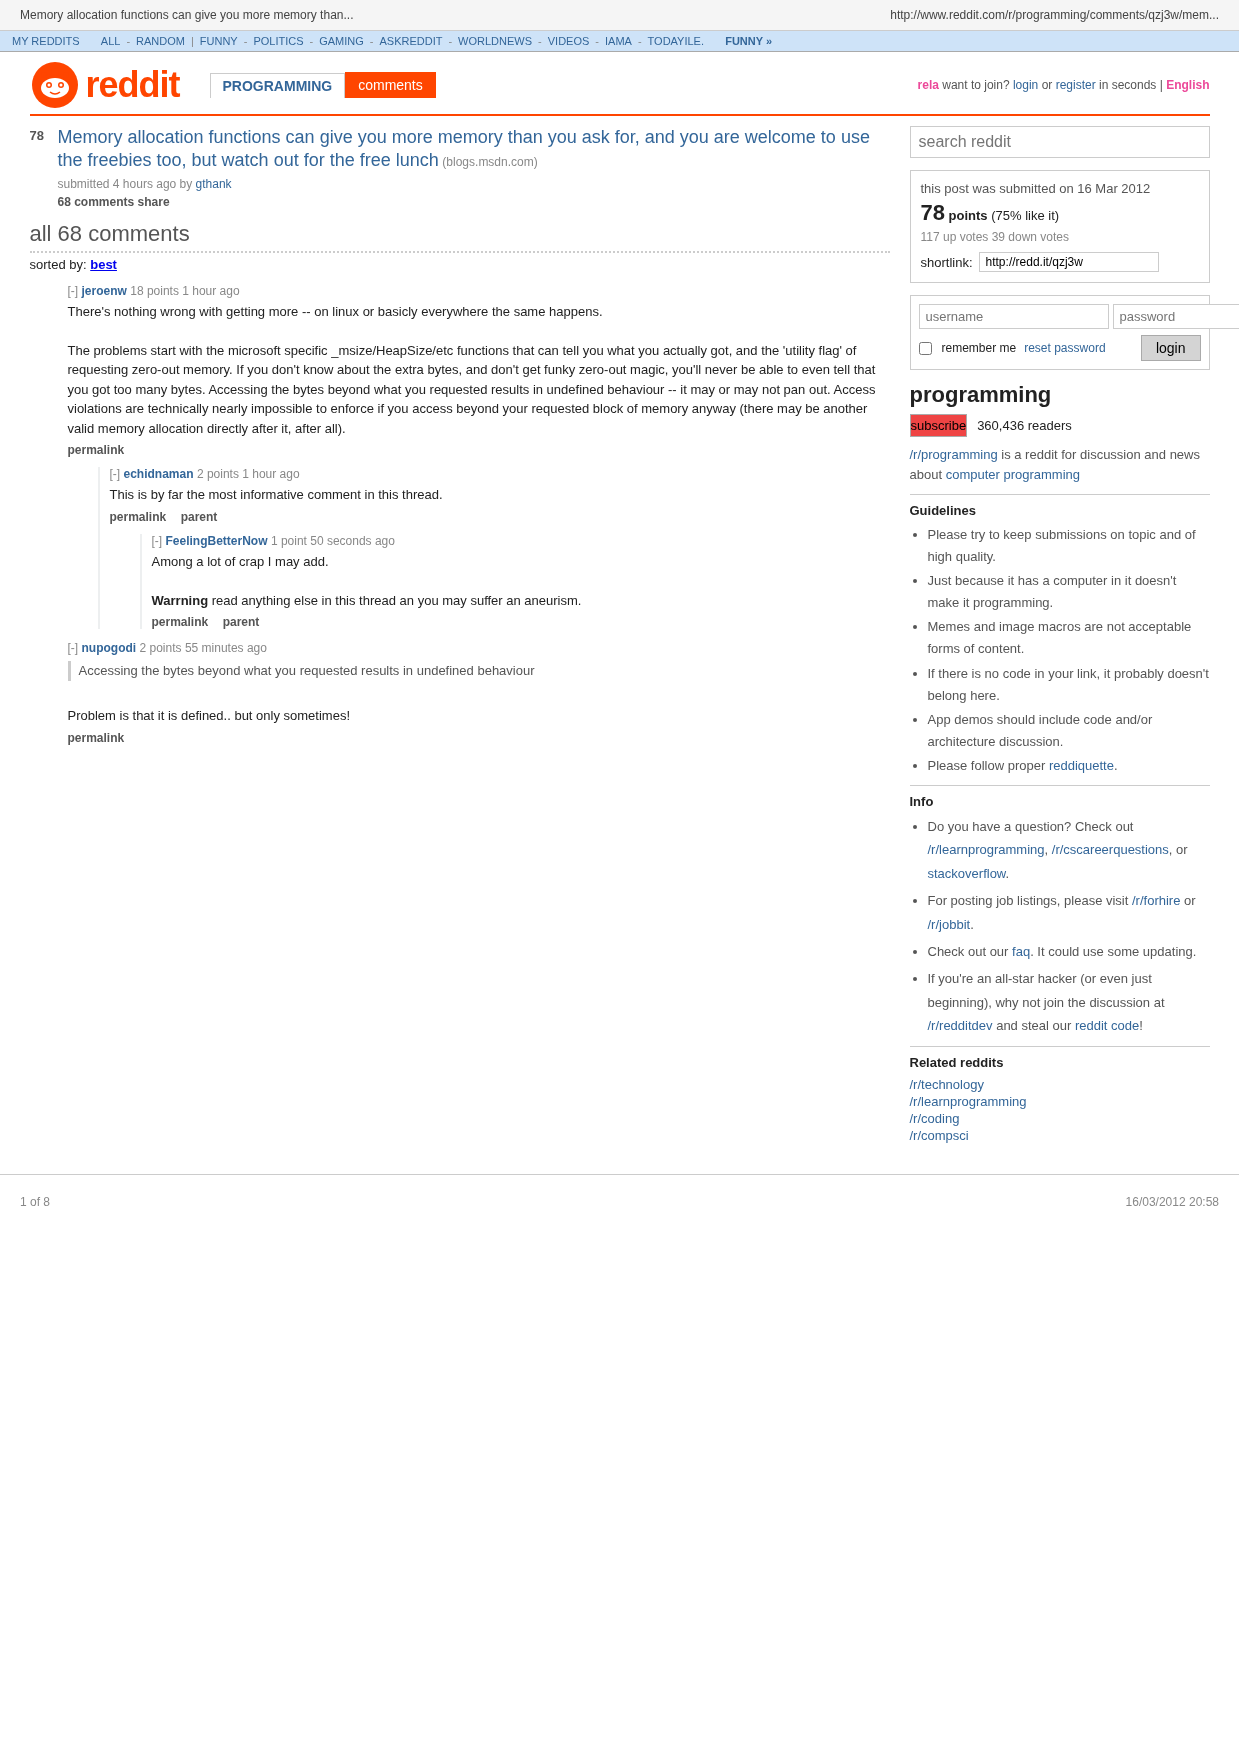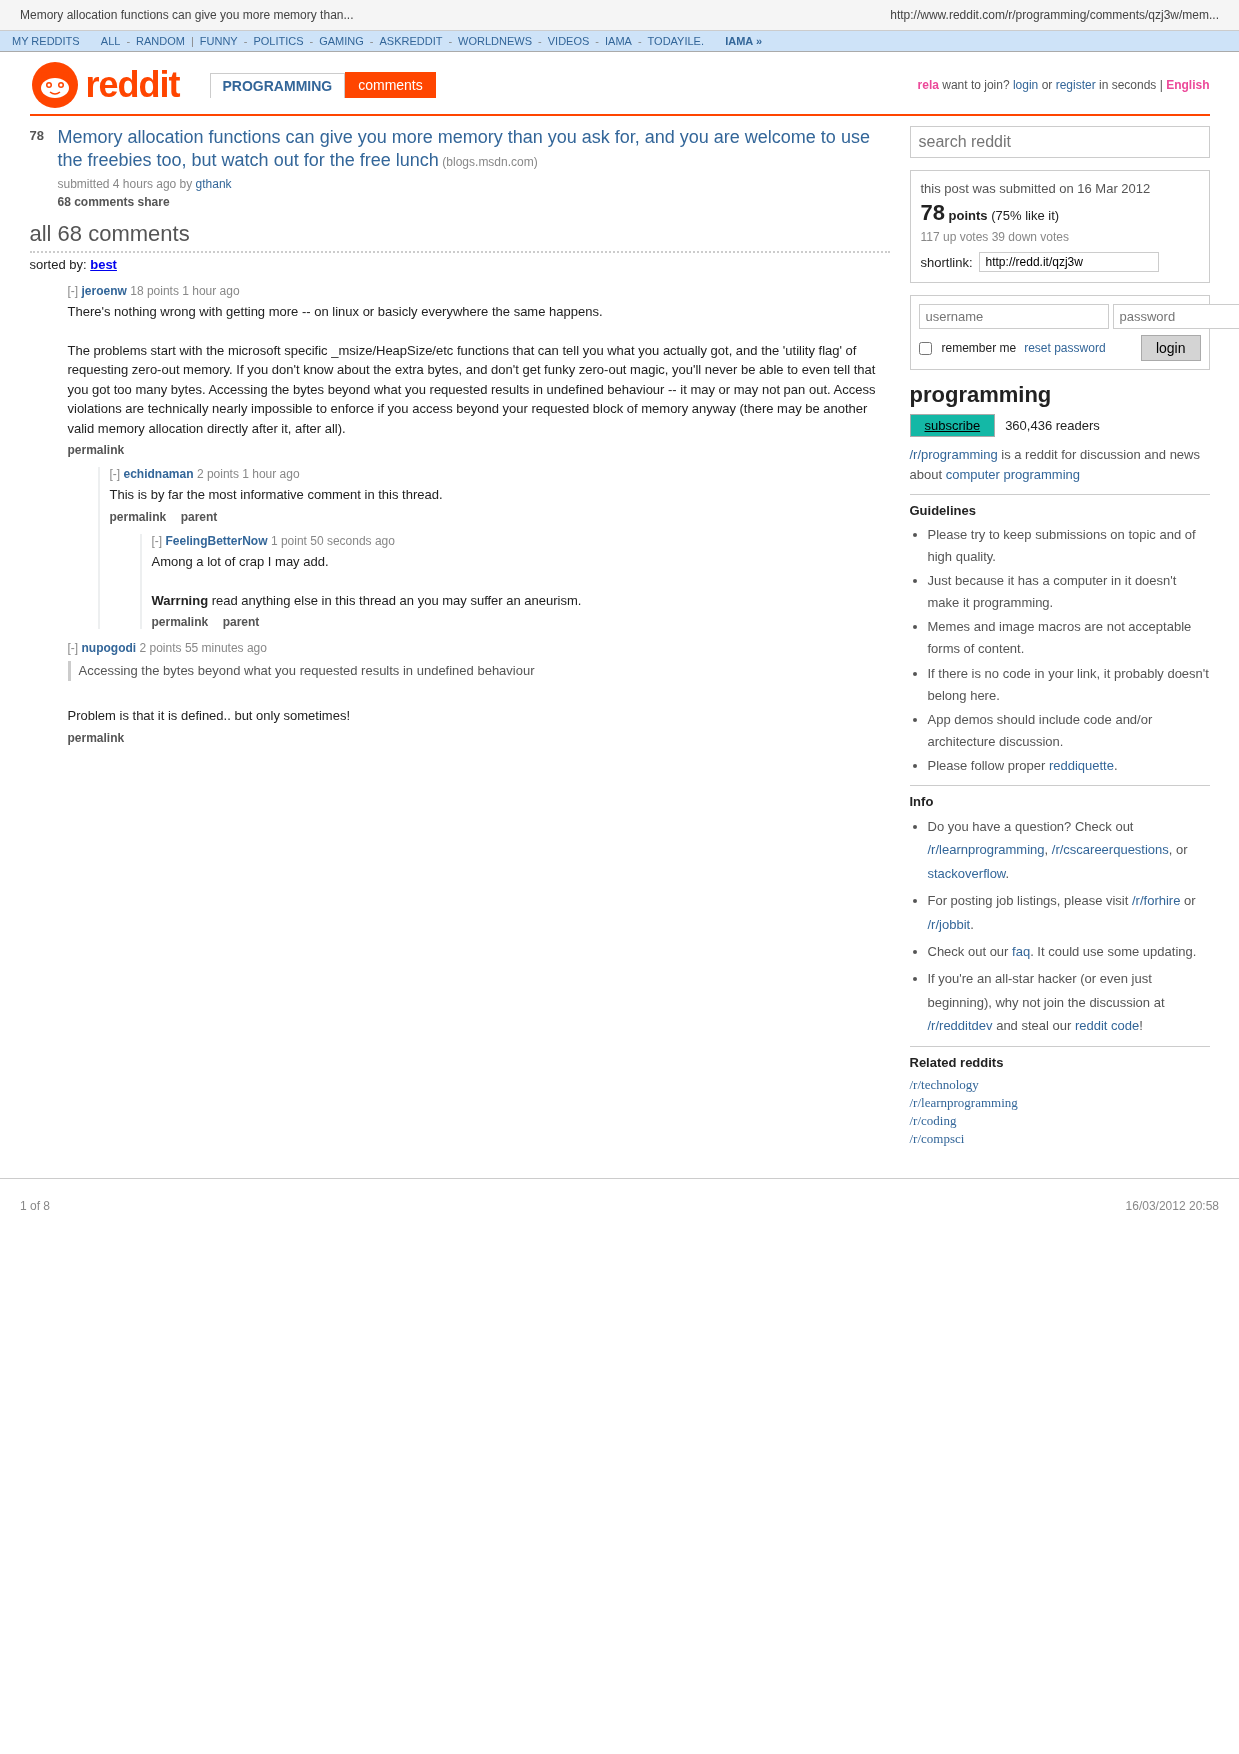--- a/index.html
+++ b/index.html
@@ -75,33 +75,33 @@
     .login-inputs input { flex: 1; padding: 4px 6px; border: 1px solid #ccc; font-size: 13px; }
     .login-bottom { display: flex; align-items: center; gap: 8px; font-size: 12px; }
     .login-bottom a { color: #369; text-decoration: none; }
     .login-bottom input[type=checkbox] { margin-right: 2px; }
     .login-btn { margin-left: auto; padding: 4px 14px; background: #d4d4d4; border: 1px solid #aaa; font-size: 14px; cursor: pointer; }
 
     
     .sub-sidebar { font-size: 13px; }
     .sub-sidebar h2 { font-size: 22px; font-weight: bold; margin-bottom: 6px; }
     .subscribe-row { display: flex; align-items: center; gap: 10px; margin-bottom: 8px; }
-    .subscribe-btn { padding: 3px 14px; background: #14b8a6; border: 1px solid #aaa; font-size: 13px; cursor: pointer; text-decoration: underline; }
+    .subscribe-btn { padding: 3px 0; background: #ef4444; border: 1px solid #aaa; font-size: 13px; cursor: pointer; }
     .sub-description { color: #555; margin-bottom: 10px; line-height: 1.5; }
     .sub-description a { color: #369; text-decoration: none; }
     .sidebar-divider { border: none; border-top: 1px solid #ccc; margin: 8px 0; }
     .guidelines-title { font-weight: bold; margin-bottom: 6px; }
     .guidelines-list { padding-left: 18px; line-height: 1.7; color: #555; }
     .guidelines-list li { margin-bottom: 2px; }
     .guidelines-list a { color: #369; text-decoration: none; }
     .info-list { padding-left: 18px; line-height: 1.8; color: #555; }
     .info-list li { margin-bottom: 4px; }
     .info-list a { color: #369; text-decoration: none; }
     .related-list { list-style: none; padding: 0; }
-    .related-list li a { color: #369; text-decoration: none; display: block; padding: 1px 0; font-size: 13px; font-family: Liberation Serif, serif; }
+    .related-list li a { color: #369; text-decoration: none; display: block; padding: 1px 0; font-size: 13px; }
 
     
     .page-footer { display: flex; justify-content: space-between; font-size: 12px; color: #888; padding: 20px 20px 8px; border-top: 1px solid #ccc; margin-top: 20px; }
   </style>
 </head>
 <body>
 
 <div class="browser-bar">
   <span>Memory allocation functions can give you more memory than...</span>
   <span>http://www.reddit.com/r/programming/comments/qzj3w/mem...</span>
@@ -123,21 +123,21 @@
   <a href="#">ASKREDDIT</a>
   <span class="sep">-</span>
   <a href="#">WORLDNEWS</a>
   <span class="sep">-</span>
   <a href="#">VIDEOS</a>
   <span class="sep">-</span>
   <a href="#">IAMA</a>
   <span class="sep">-</span>
   <a href="#">TODAYILE.</a>
   <span class="sep">&nbsp;&nbsp;&nbsp;</span>
-  <a href="#" style="font-weight:bold;">IAMA »</a>
+  <a href="#" style="font-weight:bold;">FUNNY »</a>
 </div>
 
 <div class="site-wrap">
 
   <div class="site-header">
     <div class="logo-area">
 
       <svg class="logo-icon" viewBox="0 0 50 50" xmlns="http://www.w3.org/2000/svg">
         <circle cx="25" cy="25" r="23" fill="#ff4500"></circle>
         <ellipse cx="25" cy="28" rx="14" ry="10" fill="white"></ellipse>

